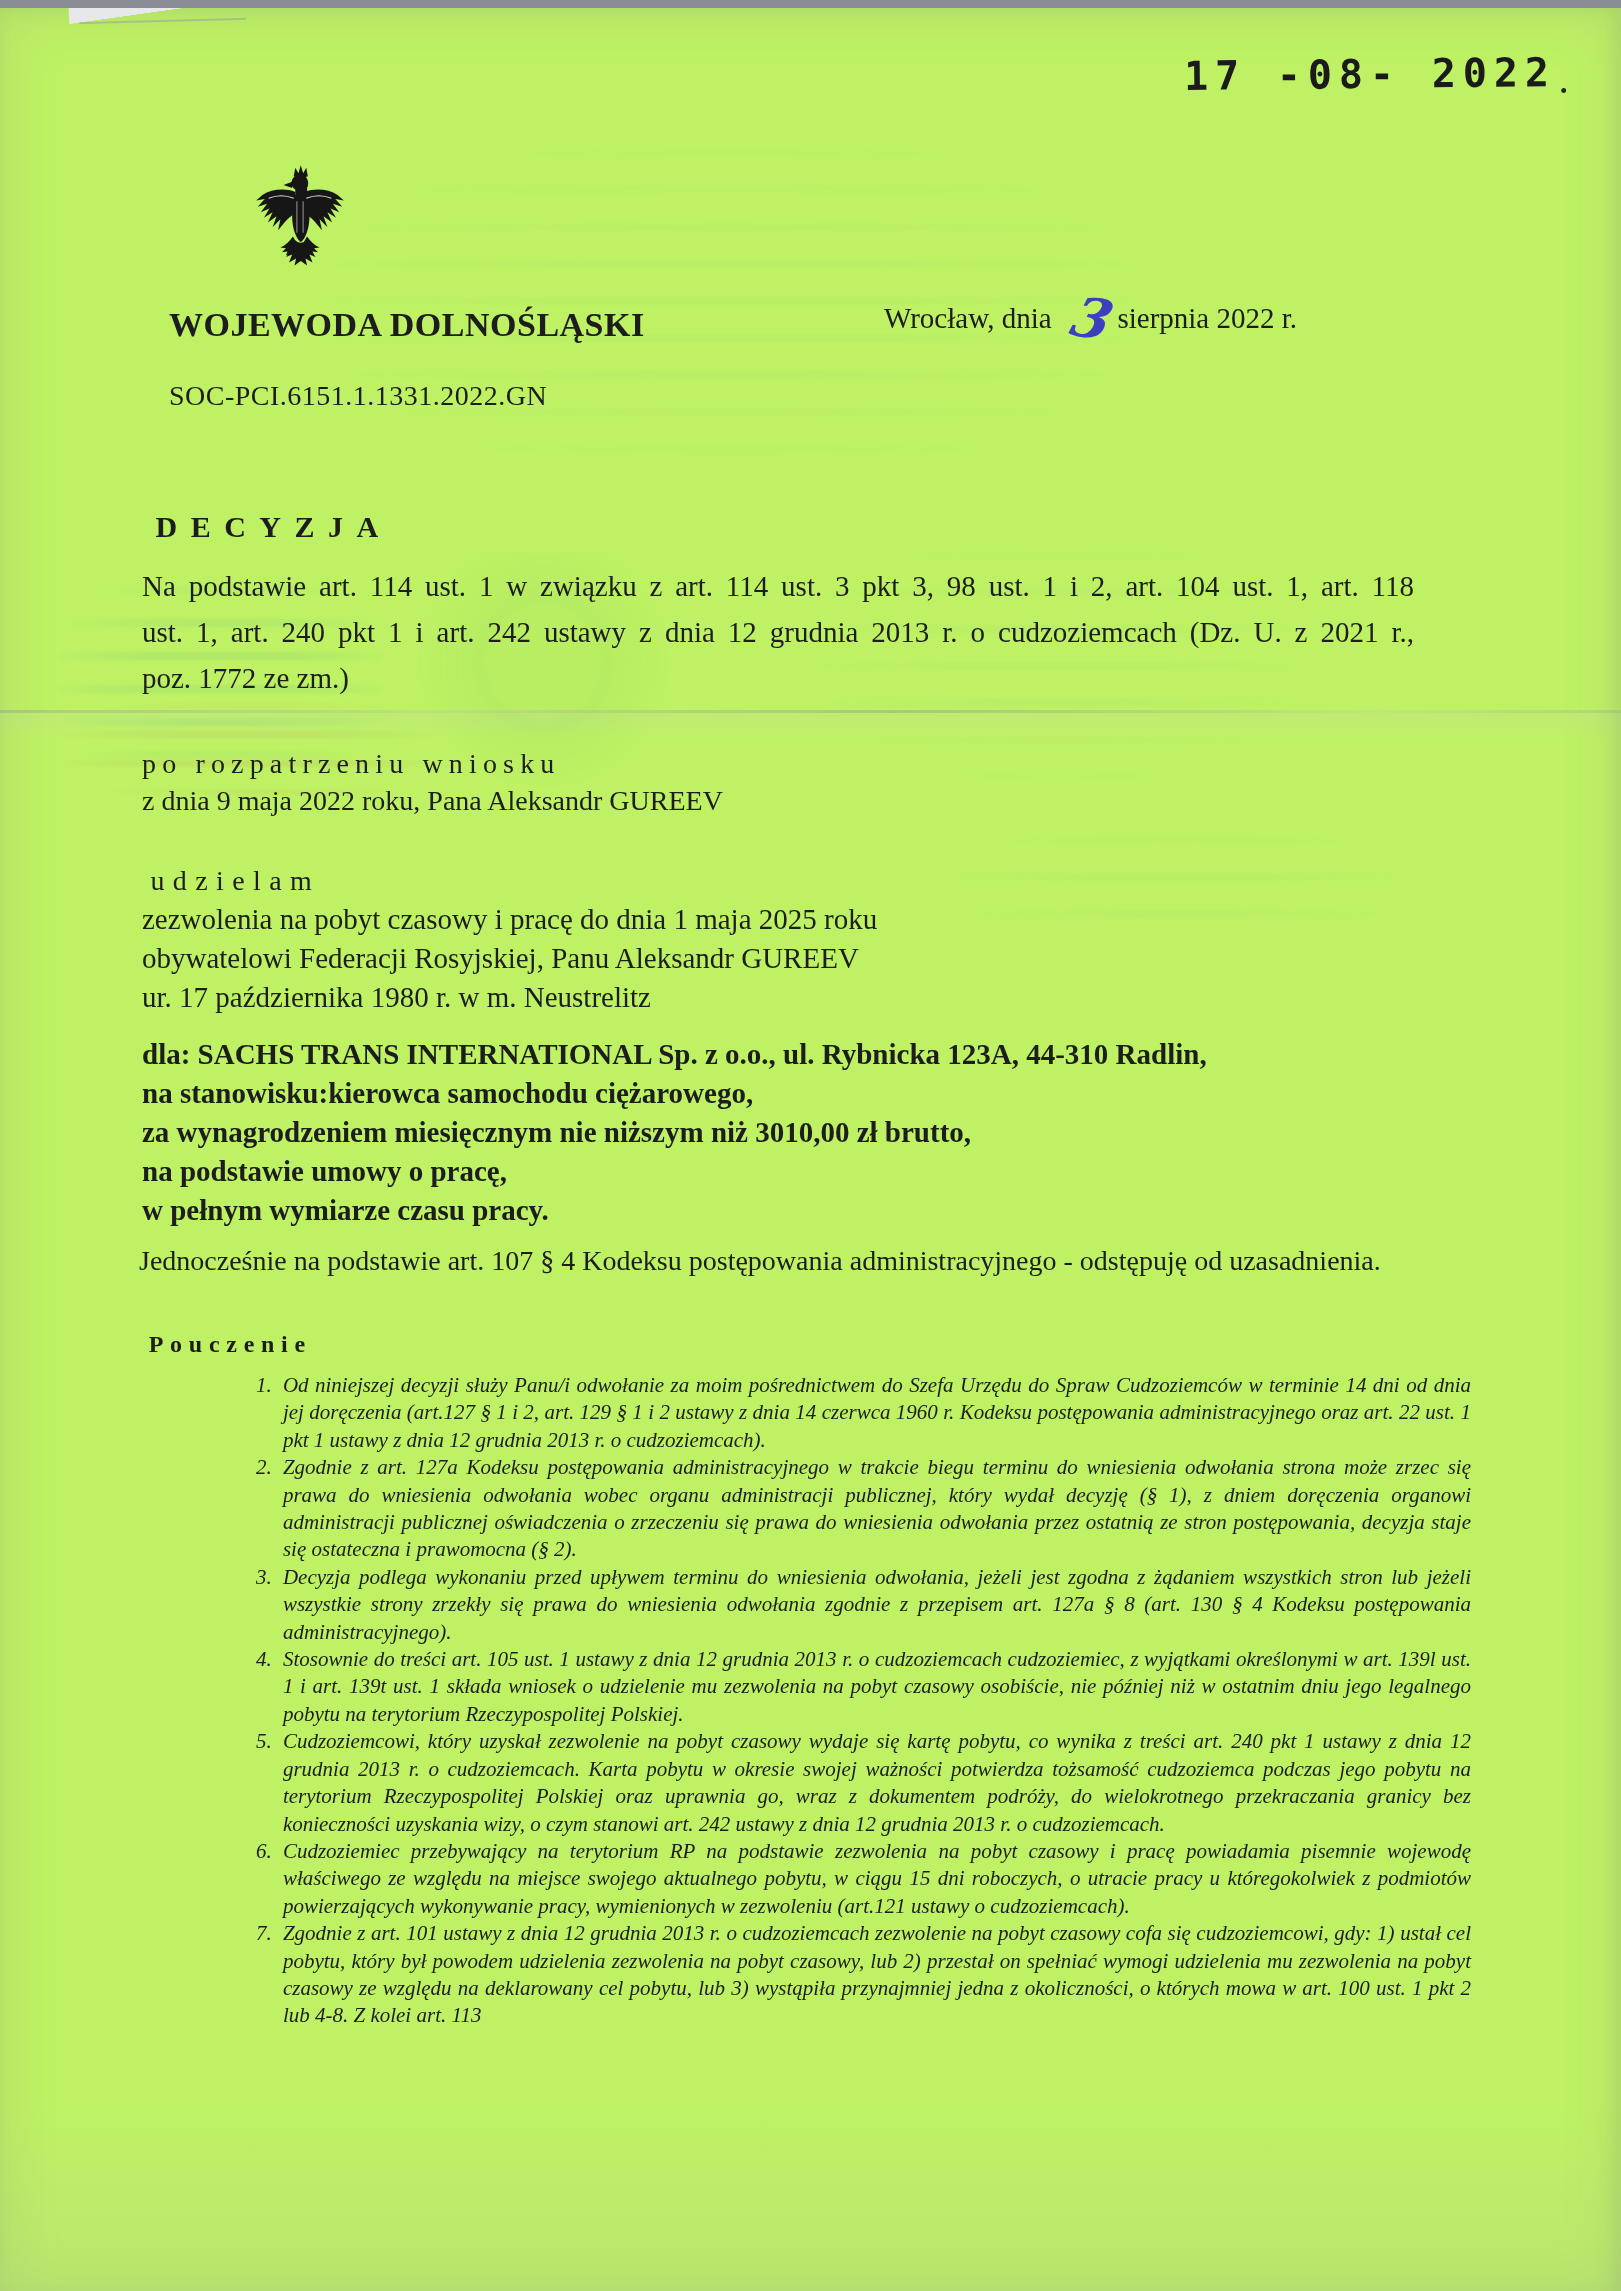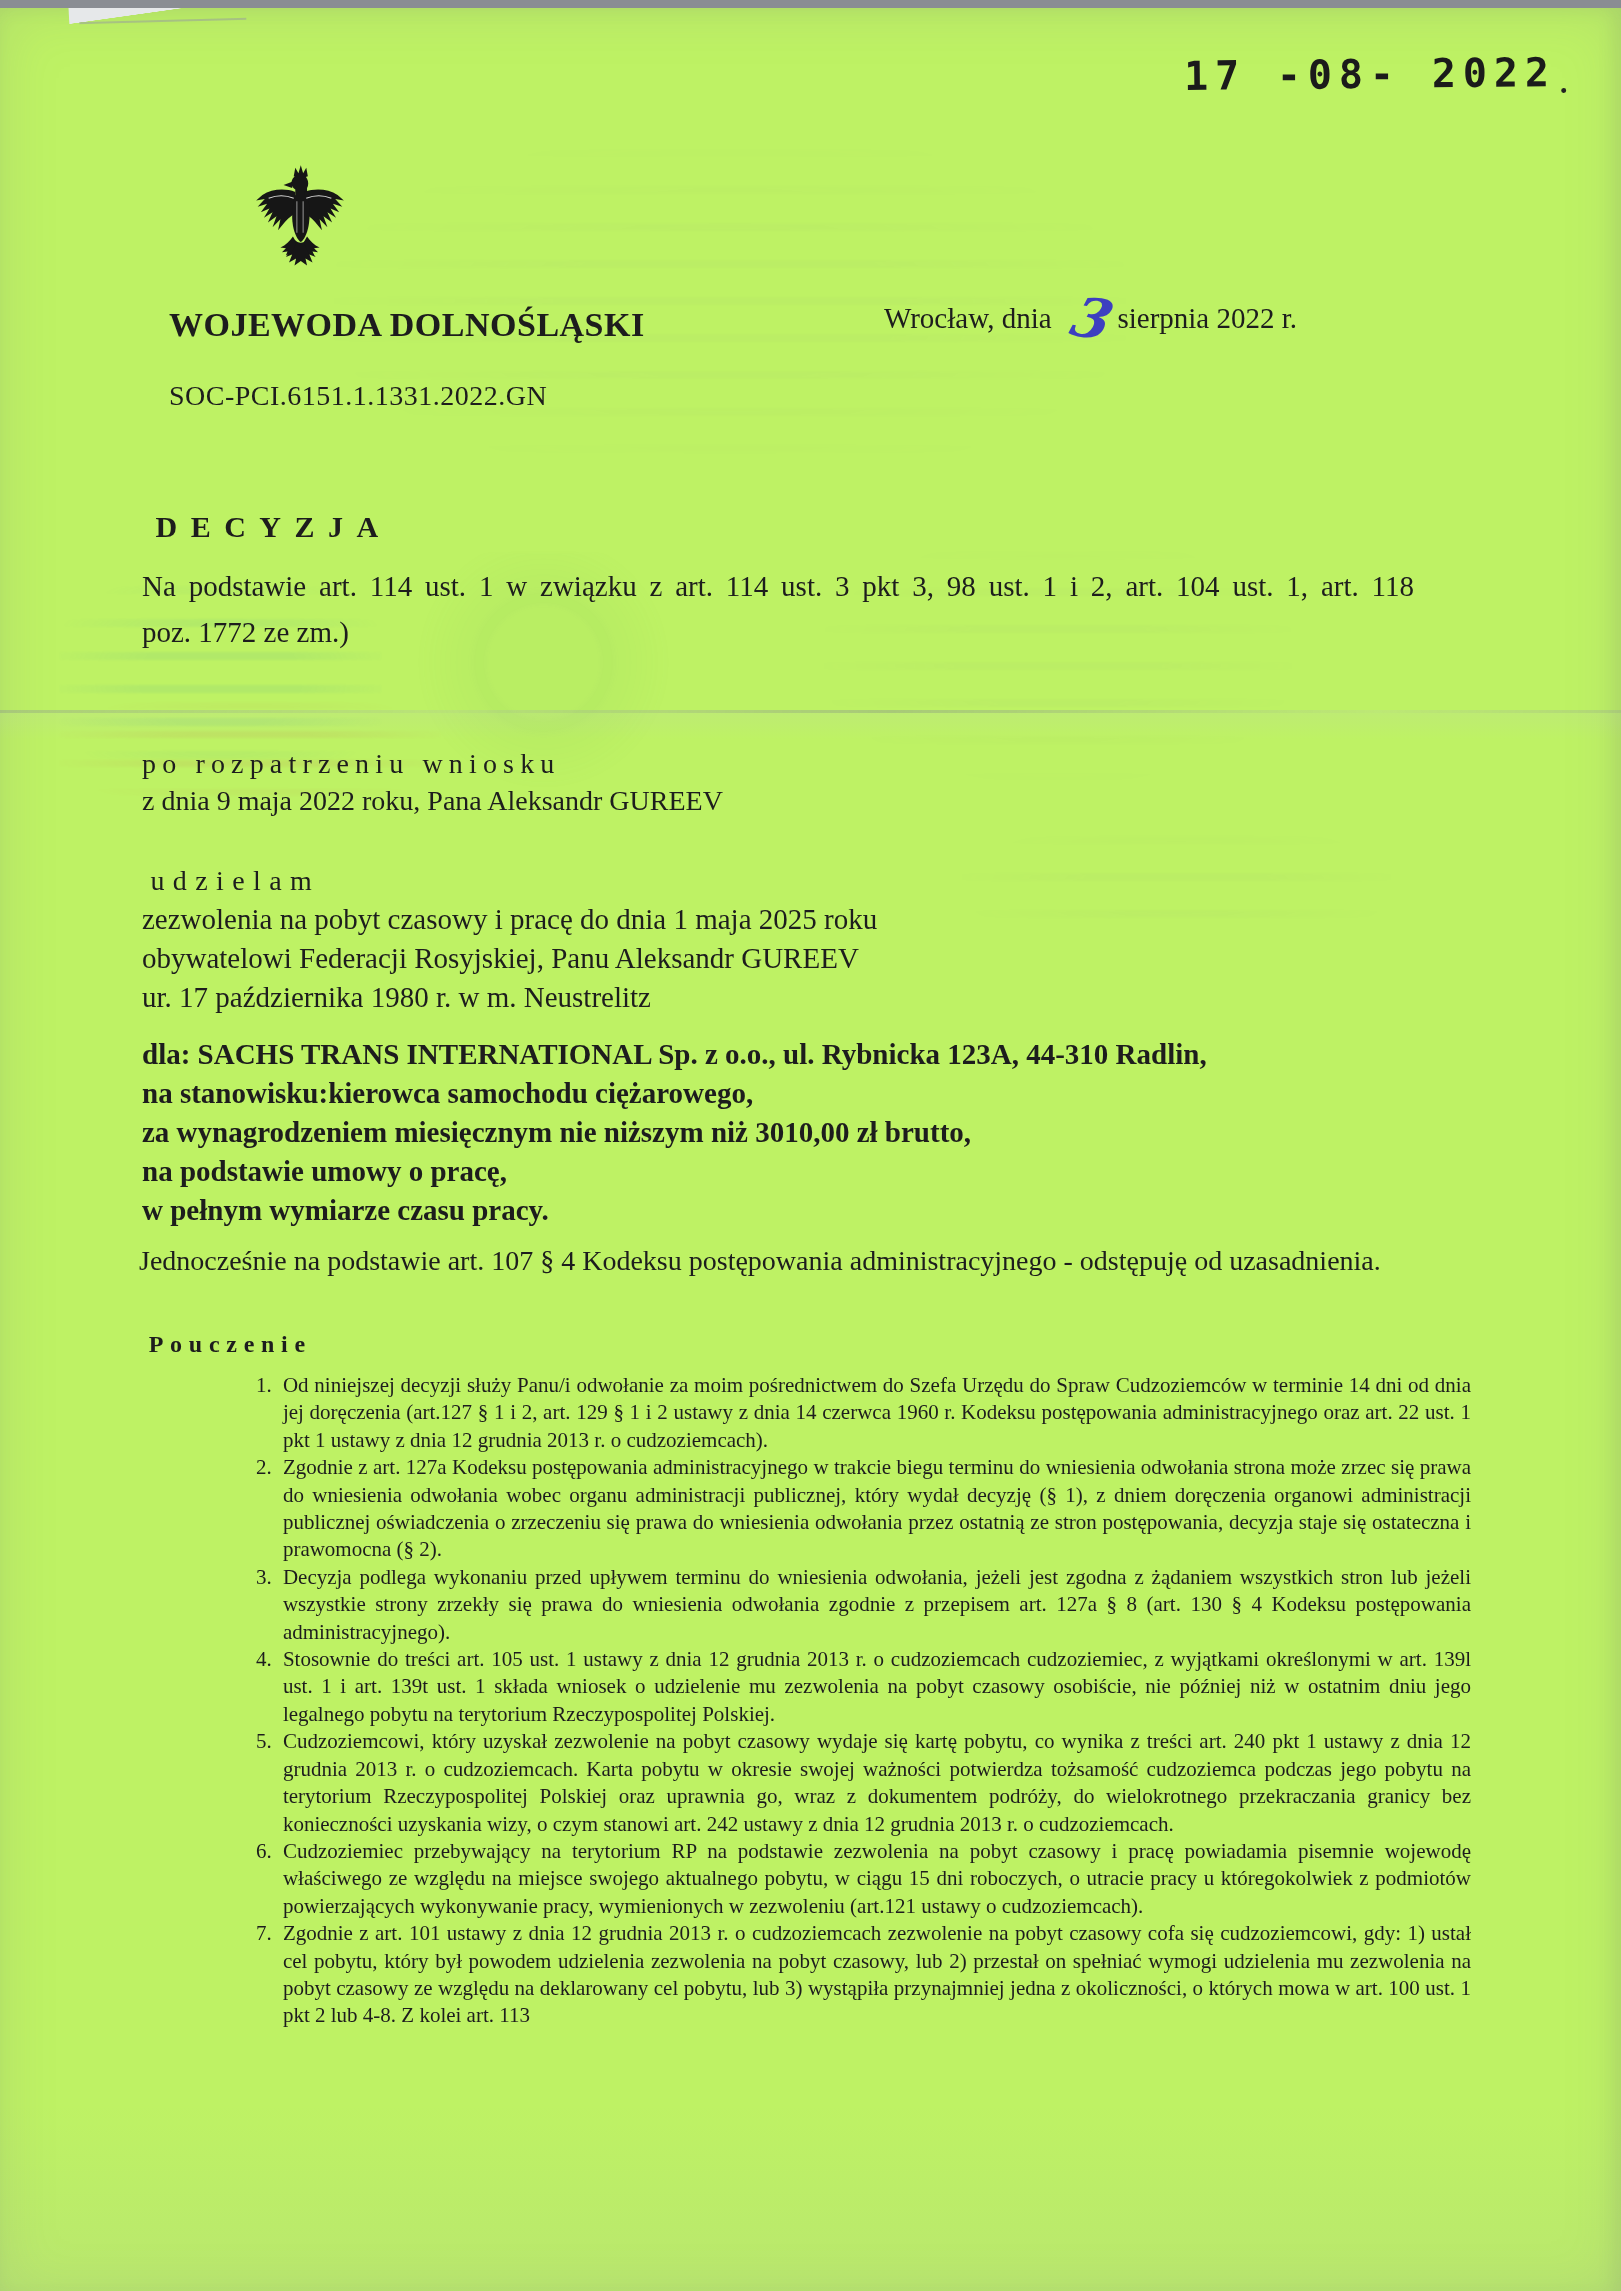--- a/index.html
+++ b/index.html
@@ -91,21 +91,21 @@
   .grant{top:853px;font-size:29px;line-height:39px;font-weight:normal;}
   .grant .verb{font-size:28px;letter-spacing:.30em;text-indent:.3em;}
   .employer{top:1027px;font-size:29px;line-height:39px;font-weight:bold;}
   .waiver{position:absolute;left:139px;top:1237px;width:1284px;font-size:28px;}
   .pouczenie-h{top:1323px;font-size:24px;font-weight:bold;letter-spacing:.28em;text-indent:.28em;}
   .pouczenie{
     position:absolute;left:218px;top:1364px;width:1194px;
     font-size:21px;line-height:27.4px;text-align:justify;
     margin:0;padding-left:59px;
   }
-  .pouczenie li{padding-left:5.9px;margin:0;}
+  .pouczenie li{padding-left:5.9px;margin:0;font-style:italic;}
   .pouczenie li::marker{font-size:21px;}
 </style>
 </head>
 <body>
 
 <div class="page">
 
   <div class="fold-topleft"></div>
   <div class="ghost ghost-lines" style="left:333px;top:127px;width:794px;height:343px;"></div>
   <div class="ghost ghost-lines" style="left:823px;top:529px;width:470px;height:245px;"></div>
@@ -144,20 +144,21 @@
   <div class="refnum">SOC-PCI.6151.1.1331.2022.GN</div>
 
   <div class="place-date">
     <span>Wrocław, dnia</span><span class="hand-day">3</span><span>sierpnia 2022 r.</span>
   </div>
 
   <div class="center-col title-decyzja">DECYZJA</div>
 
   <div class="legal-basis">
     <div class="jl">Na podstawie art. 114 ust. 1 w związku z art. 114 ust. 3 pkt 3, 98 ust. 1 i 2, art. 104 ust. 1, art. 118</div>
+    <div class="jl">ust. 1, art. 240 pkt 1 i art. 242 ustawy z dnia 12 grudnia 2013 r. o cudzoziemcach (Dz. U. z 2021 r.,</div>
     <div>poz. 1772 ze zm.)</div>
   </div>
 
   <div class="center-col consideration">
     <div class="sp-wide">po rozpatrzeniu wniosku</div>
     <div>z dnia 9 maja 2022 roku, Pana Aleksandr GUREEV</div>
   </div>
 
   <div class="center-col grant">
     <div class="verb">udzielam</div>

